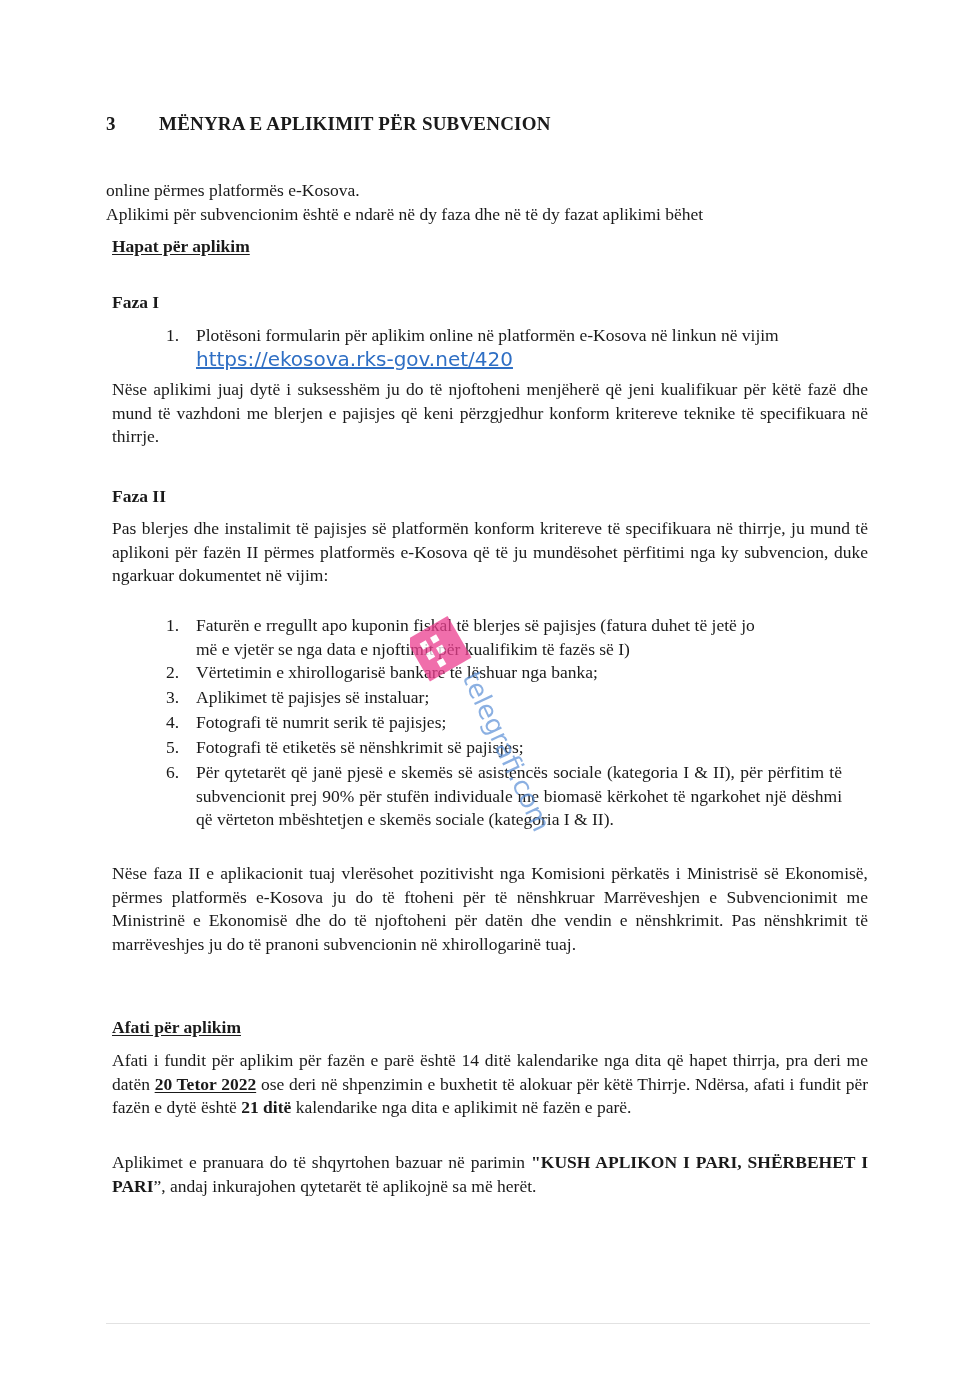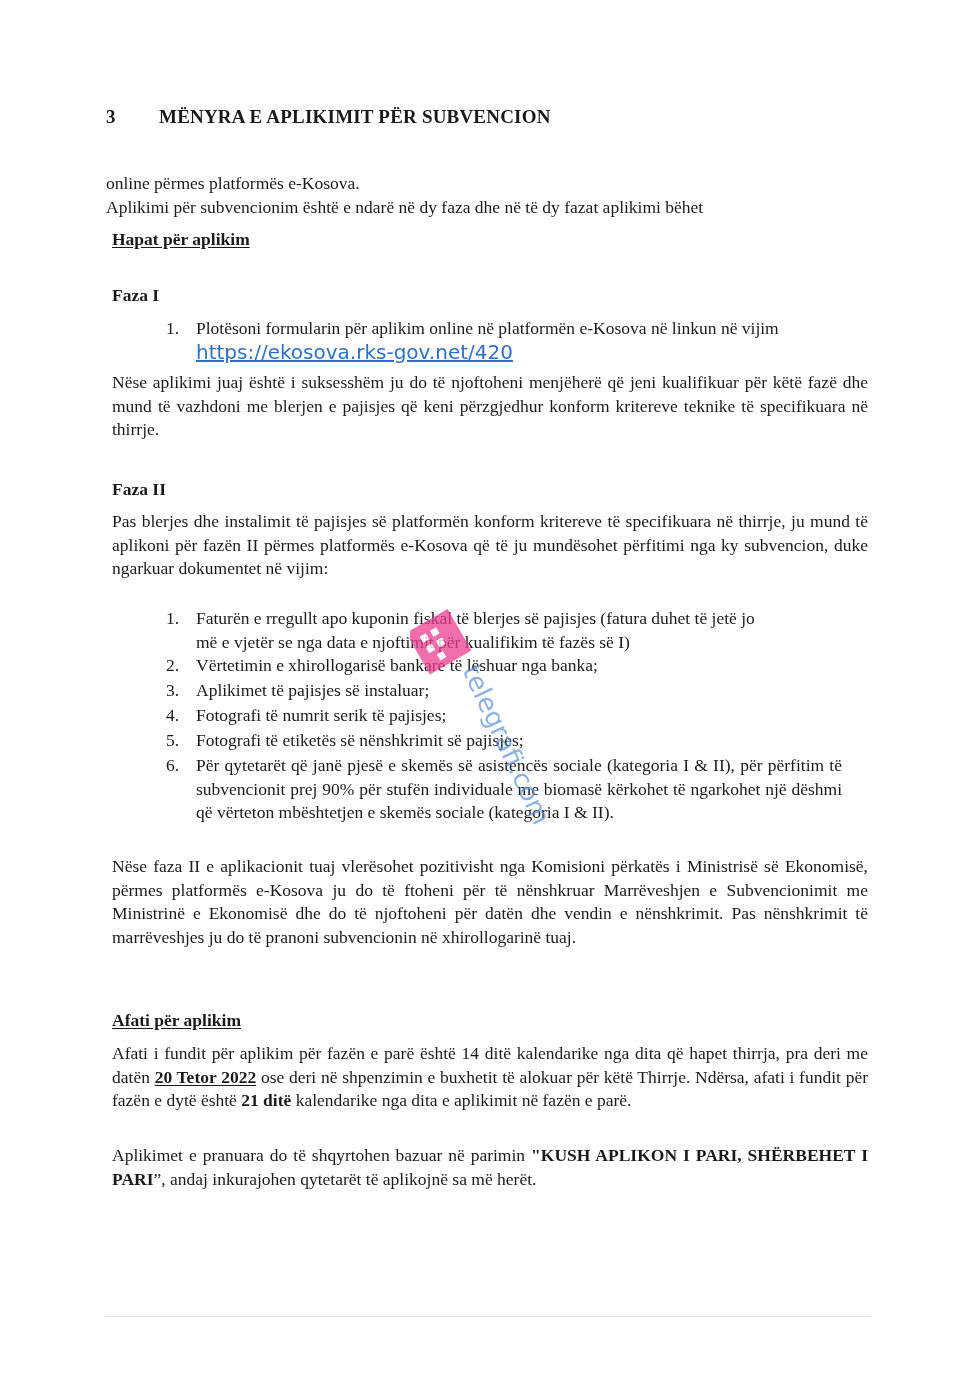--- a/index.html
+++ b/index.html
@@ -1,18 +1,18 @@
 <!DOCTYPE html>
 <html><head>
 <meta charset="utf-8">
 <style>
   html, body { margin: 0; padding: 0; background: #ffffff; }
   body { width: 980px; height: 1398px; position: relative; overflow: hidden;
          font-family: "Liberation Serif", "DejaVu Serif", serif; color: #1a1a1a; }
-  .page { position: absolute; left: 0; top: 0; width: 980px; height: 1039px; }
+  .page { position: absolute; left: 0; top: 7px; width: 980px; height: 1039px; }
   .abs { position: absolute; }
   .h1 { left: 106px; top: 106px; font-size: 19px; font-weight: bold; letter-spacing: 0.2px; }
   .h1 .num { display: inline-block; width: 53px; }
   .p { font-size: 17.5px; line-height: 23.5px; }
   .lastjust { text-align: justify; }
   .sub { font-size: 17.5px; font-weight: bold; }
   .u { text-decoration: underline; text-underline-offset: 2px; }
   .list-item { position: absolute; font-size: 17.5px; line-height: 23.5px; }
   .list-item .n { position: absolute; left: 0; top: 0; width: 30px; }
   .list-item .t { position: absolute; left: 30px; top: 0; }
@@ -40,21 +40,21 @@
   <div class="abs sub" style="left:112px; top:285px;">Faza I</div>
 
   <div class="list-item" style="left:166px; top:317px; width:704px; height:48px;">
     <span class="n">1.</span>
     <span class="t" style="width:674px;">
       <span>Plotësoni formularin për aplikim online në platformën e-Kosova në linkun në vijim</span><br>
       <a class="link" href="#">https://ekosova.rks-gov.net/420</a>
     </span>
   </div>
 
-  <div class="abs p lastjust" style="left:112px; top:371px; width:756px;">Nëse aplikimi juaj është i suksesshëm ju do të njoftoheni menjëherë që jeni kualifikuar për këtë fazë dhe mund të vazhdoni me blerjen e pajisjes që keni përzgjedhur konform kritereve teknike të specifikuara në thirrje.</div>
+  <div class="abs p lastjust" style="left:112px; top:371px; width:756px;">Nëse aplikimi juaj dytë i suksesshëm ju do të njoftoheni menjëherë që jeni kualifikuar për këtë fazë dhe mund të vazhdoni me blerjen e pajisjes që keni përzgjedhur konform kritereve teknike të specifikuara në thirrje.</div>
 
   <div class="abs sub" style="left:112px; top:479px;">Faza II</div>
 
   <div class="abs p lastjust" style="left:112px; top:510px; width:756px;">Pas blerjes dhe instalimit të pajisjes së platformën konform kritereve të specifikuara në thirrje, ju mund të aplikoni për fazën II përmes platformës e-Kosova që të ju mundësohet përfitimi nga ky subvencion, duke ngarkuar dokumentet në vijim:</div>
 
   <div class="list-item" style="left:166px; top:607px; width:704px; height:48px;">
     <span class="n">1.</span>
     <span class="t" style="width:680px;">
       <span>Faturën e rregullt apo kuponin fiskal të blerjes së pajisjes (fatura duhet të jetë jo</span><br>
       <span>më e vjetër se nga data e njoftimit për kualifikim të fazës së I)</span>

